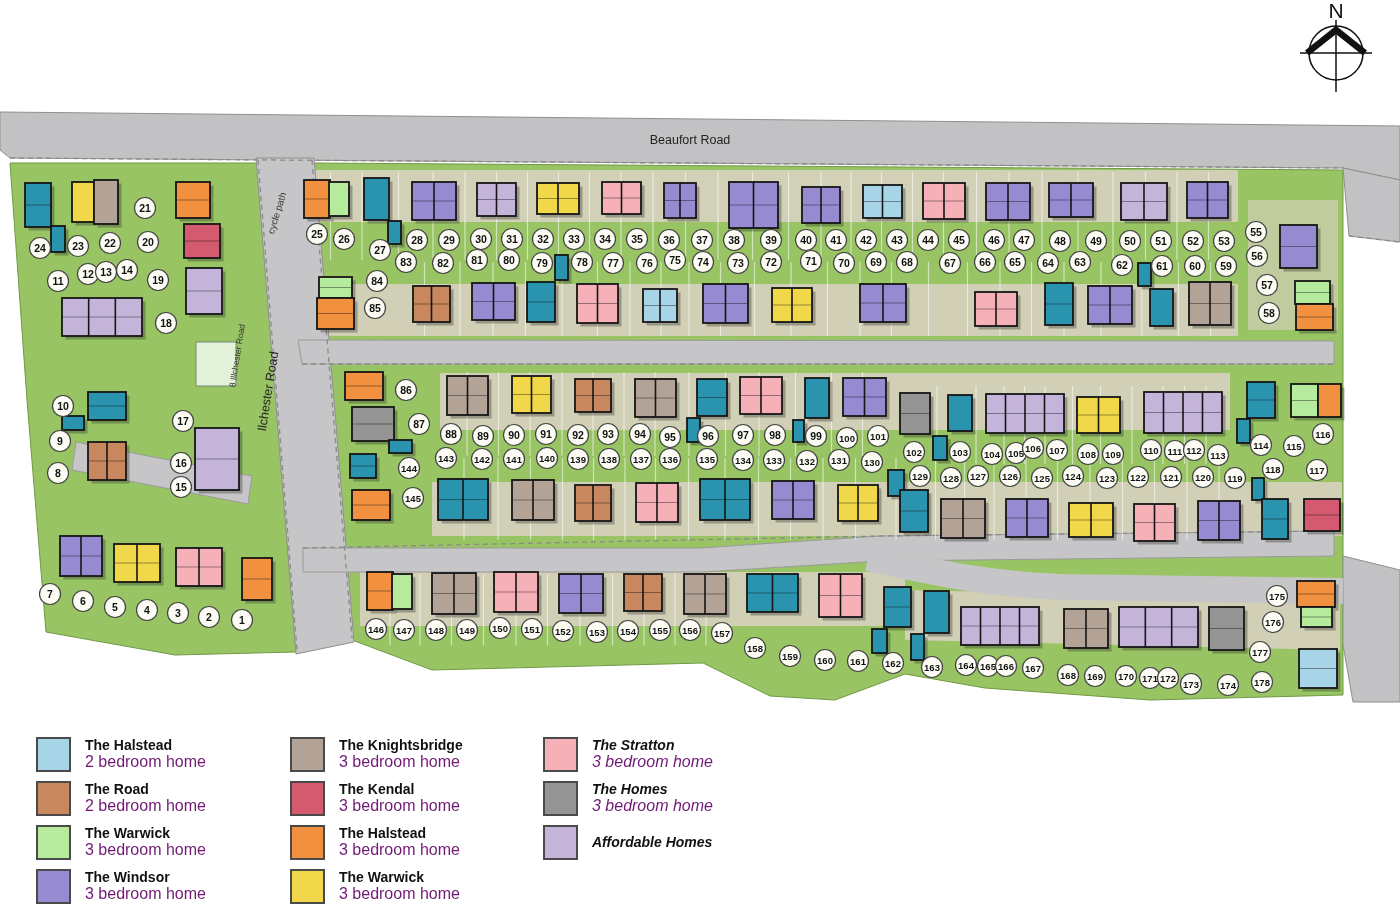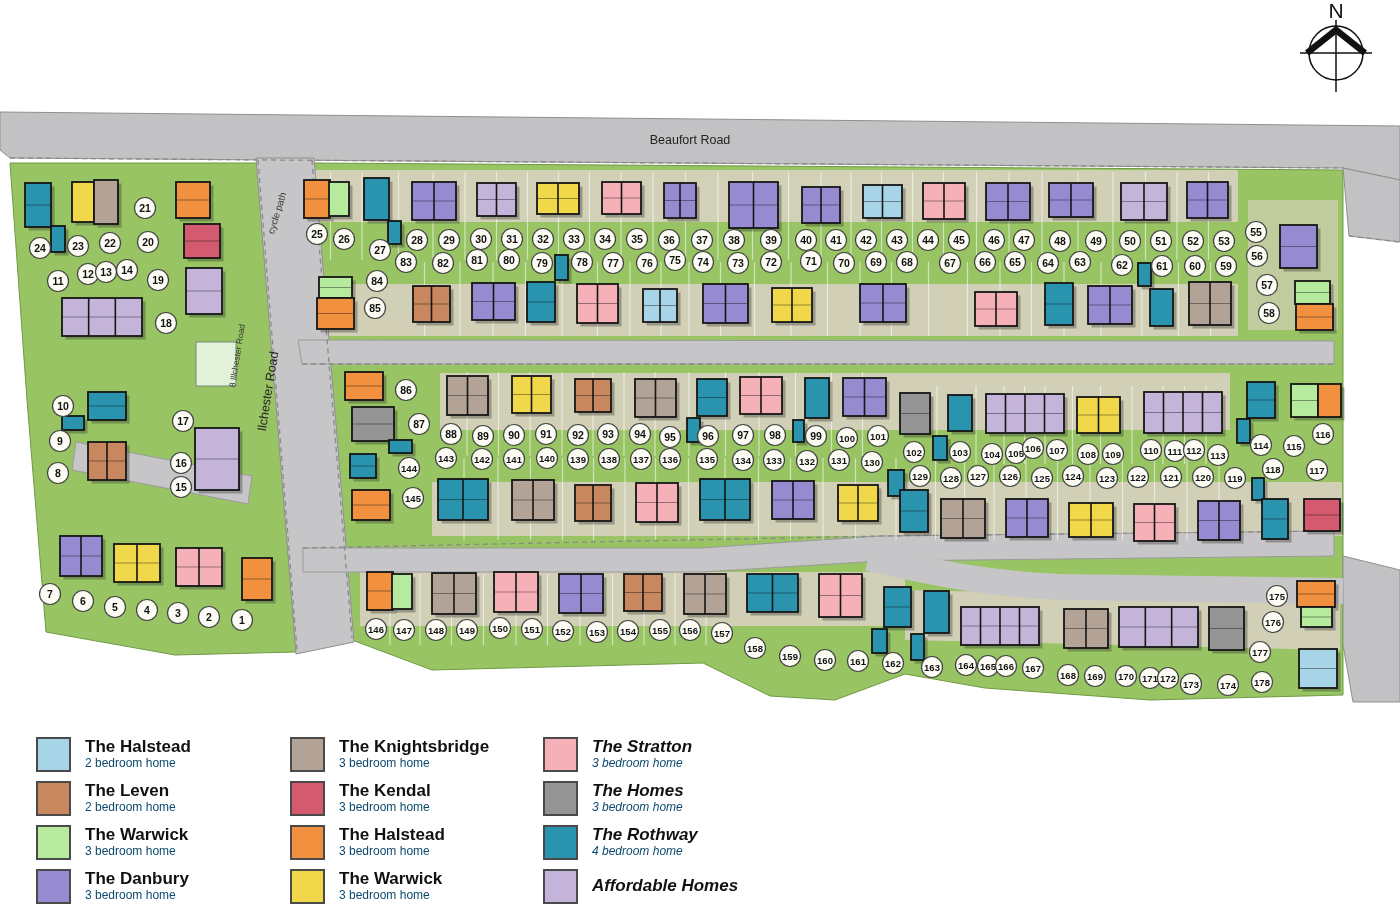--- a/index.html
+++ b/index.html
@@ -5,22 +5,22 @@
   html,body{margin:0;padding:0;background:#ffffff;}
   .page{position:relative;width:1400px;height:911px;background:#ffffff;overflow:hidden;
         font-family:"Liberation Sans",sans-serif;}
   svg text{font-family:"Liberation Sans",sans-serif;}
   .legend{position:absolute;top:736px;left:36px;display:flex;}
   .lcol{display:flex;flex-direction:column;}
   .lcol1{width:254px;} .lcol2{width:253px;} .lcol3{width:300px;font-style:italic;}
   .litem{display:flex;align-items:center;height:36px;margin-bottom:8px;}
   .swatch{width:35px;height:35px;border:2px solid #4a4a4a;box-sizing:border-box;flex:0 0 35px;}
   .ltext{margin-left:14px;line-height:1.15;}
-  .lname{font-size:17px;font-weight:bold;color:#111;}
-  .ldesc{font-size:12px;color:#0c4a6e;}
+  .lname{font-size:14px;font-weight:bold;color:#111;}
+  .ldesc{font-size:16px;color:#701a75;}
 </style>
 </head>
 <body>
 
 <div class="page">
 
   <svg id="site" viewBox="0 0 1400 710" width="1400" height="710">
 
     <polygon fill="#98c464" stroke="#6f9a44" stroke-width="1" points="10,163 258,163 296,652 175,655 46,632 27,400"></polygon>
     <polygon fill="#98c464" stroke="#6f9a44" stroke-width="1" points="312,163 1343,170 1343,695 1150,700 985,688 905,674 835,700 770,696 703,663 432,670 352,640"></polygon>
@@ -1522,35 +1522,35 @@
       <div class="litem">
         <div class="swatch" style="background: rgb(168, 212, 232);"></div>
         <div class="ltext">
             <div class="lname">The Halstead</div>
         <div class="ldesc">2 bedroom home</div>
           </div>
       </div>
       <div class="litem">
         <div class="swatch" style="background: rgb(200, 135, 95);"></div>
         <div class="ltext">
-            <div class="lname">The Leven</div>
+            <div class="lname">The Road</div>
         <div class="ldesc">2 bedroom home</div>
           </div>
       </div>
       <div class="litem">
         <div class="swatch" style="background: rgb(182, 235, 158);"></div>
         <div class="ltext">
             <div class="lname">The Warwick</div>
         <div class="ldesc">3 bedroom home</div>
           </div>
       </div>
       <div class="litem">
         <div class="swatch" style="background: rgb(150, 139, 208);"></div>
         <div class="ltext">
-            <div class="lname">The Danbury</div>
+            <div class="lname">The Windsor</div>
         <div class="ldesc">3 bedroom home</div>
           </div>
       </div>
     </div>
     <div class="lcol lcol2">
       <div class="litem">
         <div class="swatch" style="background: rgb(179, 163, 150);"></div>
         <div class="ltext">
             <div class="lname">The Knightsbridge</div>
         <div class="ldesc">3 bedroom home</div>
@@ -1587,27 +1587,20 @@
           </div>
       </div>
       <div class="litem">
         <div class="swatch" style="background: rgb(149, 149, 149);"></div>
         <div class="ltext">
             <div class="lname">The Homes</div>
         <div class="ldesc">3 bedroom home</div>
           </div>
       </div>
       <div class="litem">
-        <div class="swatch" style="background: rgb(42, 147, 174);"></div>
-        <div class="ltext">
-            <div class="lname">The Rothway</div>
-        <div class="ldesc">4 bedroom home</div>
-          </div>
-      </div>
-      <div class="litem">
         <div class="swatch" style="background: rgb(196, 180, 218);"></div>
         <div class="ltext">
             <div class="lname">Affordable Homes</div>
         <div class="ldesc"></div>
           </div>
       </div>
     </div>
   </div>
 </div>
 

